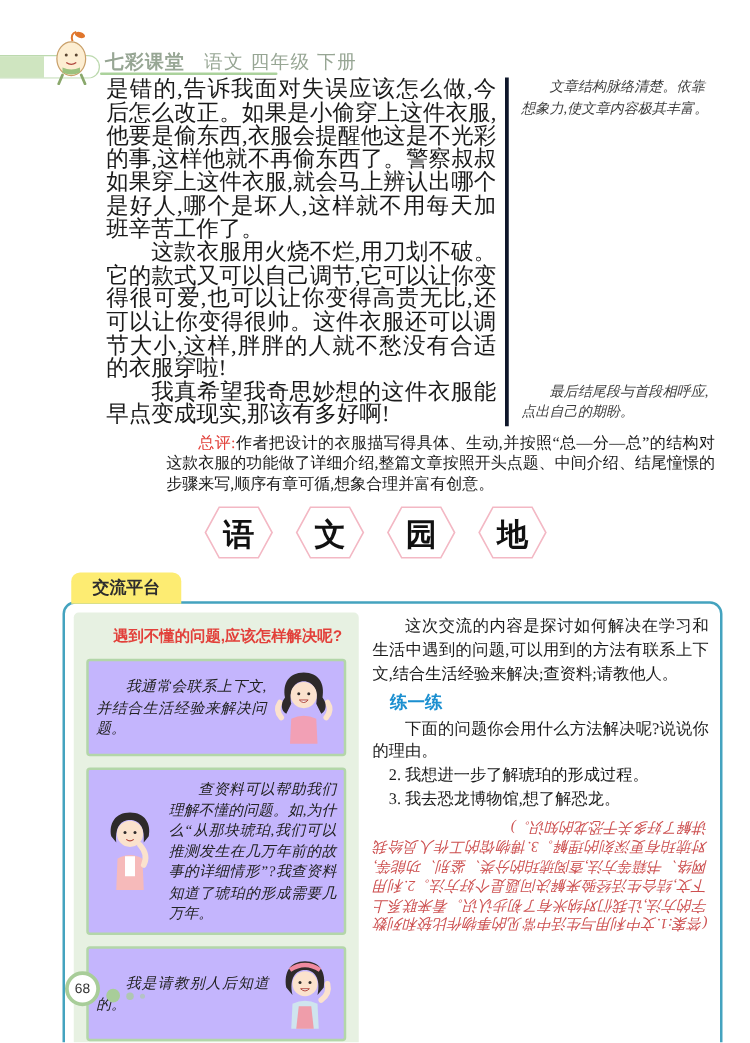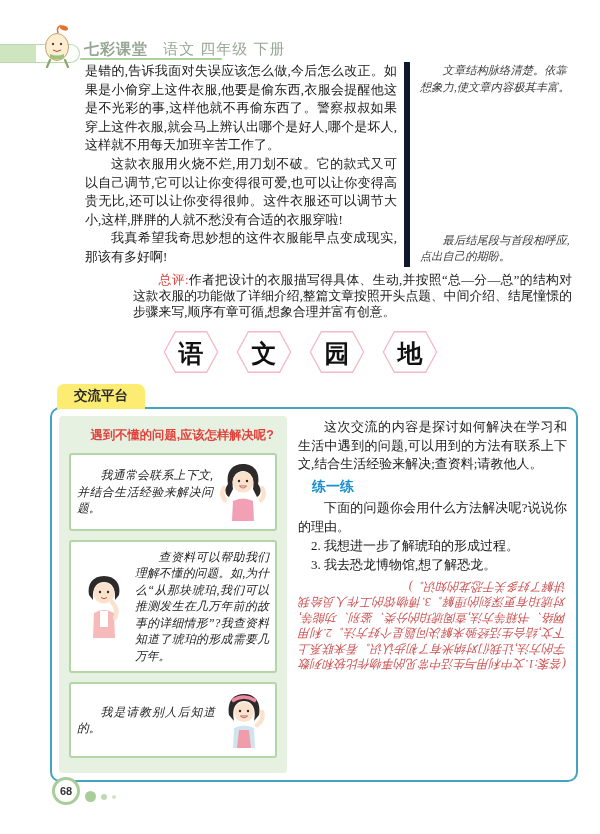--- a/index.html
+++ b/index.html
@@ -20,24 +20,24 @@
   .mascot { position:absolute; left:40px; top:24px; }
   .brand-row { position:absolute; left:84px; top:40px; width:260px;
     font-family:"Liberation Sans",sans-serif; font-size:15px; color:#97a694; letter-spacing:1px; }
   .brand-row .brand { font-weight:bold; margin-right:10px; }
   .brand-underline { position:absolute; left:80px; top:58px; width:142px; height:2px;
     background:#abd29c; border-radius:1px; }
 
   
   .content { position:absolute; top:62px; left:0; width:600px; padding:0 28px 0 85px; }
   .two-col { display:flex; align-items:stretch; }
-  .main-col { width:312px; font-size:13px; line-height:18.6px; text-align:justify; }
+  .main-col { width:312px; font-size:18px; line-height:18.6px; text-align:justify; }
   .main-col p.indent { text-indent:2em; }
   .note-col {
-    flex:1; margin-left:7px; padding-left:10px; border-left:6px solid #0f172a;
+    flex:1; margin-left:7px; padding-left:10px; border-left:3px solid #0f172a;
     display:flex; flex-direction:column;
     font-style:italic; font-size:11.3px; line-height:16.5px; color:#3c3c3c;
   }
   .note-col p { text-indent:2em; }
   .note-col .note-late { margin-top:auto; margin-bottom:2px; }
 
   .summary { margin-top:5px; font-size:12.8px; line-height:16.4px; text-indent:2em; text-align:justify;margin-left:48px; }
   .summary .red-label { color:#e2403a; }
 
   
@@ -56,39 +56,39 @@
   .box {
     position:relative; margin-top:-2px; border:2px solid #44a3bf; border-radius:10px;
     background:#ffffff; padding:7px; display:flex; gap:8px; min-height:325px;
   }
   .left-panel { width:228px; background:#e7f1e2; border-radius:4px; padding:9px 7px 6px; }
   .question {
     font-family:"Liberation Sans",sans-serif; font-weight:bold; color:#e2403a;
     font-size:12.3px; line-height:17px; text-indent:2em; margin:2px 0 9px;
   }
   .bubble {
-    background:#ffffff; border:2px solid #b3d6a9; border-radius:3px;
+    background:#c4b5fd; border:2px solid #b3d6a9; border-radius:3px;
     margin:0 3px 9px; padding:7px 6px; display:flex; align-items:center; gap:4px;
   }
   .bubble p { flex:1; font-style:italic; font-size:11.8px; line-height:16.5px;
     text-indent:2em; text-align:justify; color:#222; }
   .bubble .fig { flex:0 0 auto; }
 
   .right-panel { flex:1; padding:2px 2px 0 3px; }
   .rp-para { font-size:13px; line-height:18.8px; text-indent:2em; text-align:justify; }
   .practice-label { font-family:"Liberation Sans",sans-serif; font-weight:bold;
     color:#1b8fd0; font-size:14px; margin:4px 0 3px 14px; }
   .rp-item { font-size:13px; line-height:18.8px; text-indent:1em; text-align:justify; }
   .answer {
     transform:rotate(180deg); color:#cd5050; font-style:italic;
     font-size:11.8px; line-height:15.4px; text-align:justify; margin-top:5px; padding:0 1px;
   }
 
   
-  .footer { position:absolute; left:52px; bottom:27px; height:30px; width:120px;font-weight:bold; }
+  .footer { position:absolute; left:52px; bottom:27px; height:30px; width:120px; }
   .page-circle {
     position:absolute; left:0; top:0; width:28px; height:28px; border-radius:50%;
     border:3.5px solid #a8cd99; display:flex; align-items:center; justify-content:center;
     font-family:"Liberation Sans",sans-serif; font-size:11px; color:#333; background:#fff;
   }
   .dot { position:absolute; border-radius:50%; background:#a8cd99; }
   .dot1 { left:33px; top:14px; width:11px; height:11px; }
   .dot2 { left:49px; top:17px; width:6px; height:6px; opacity:.75; }
   .dot3 { left:60px; top:18px; width:4px; height:4px; opacity:.55; }
 </style>

